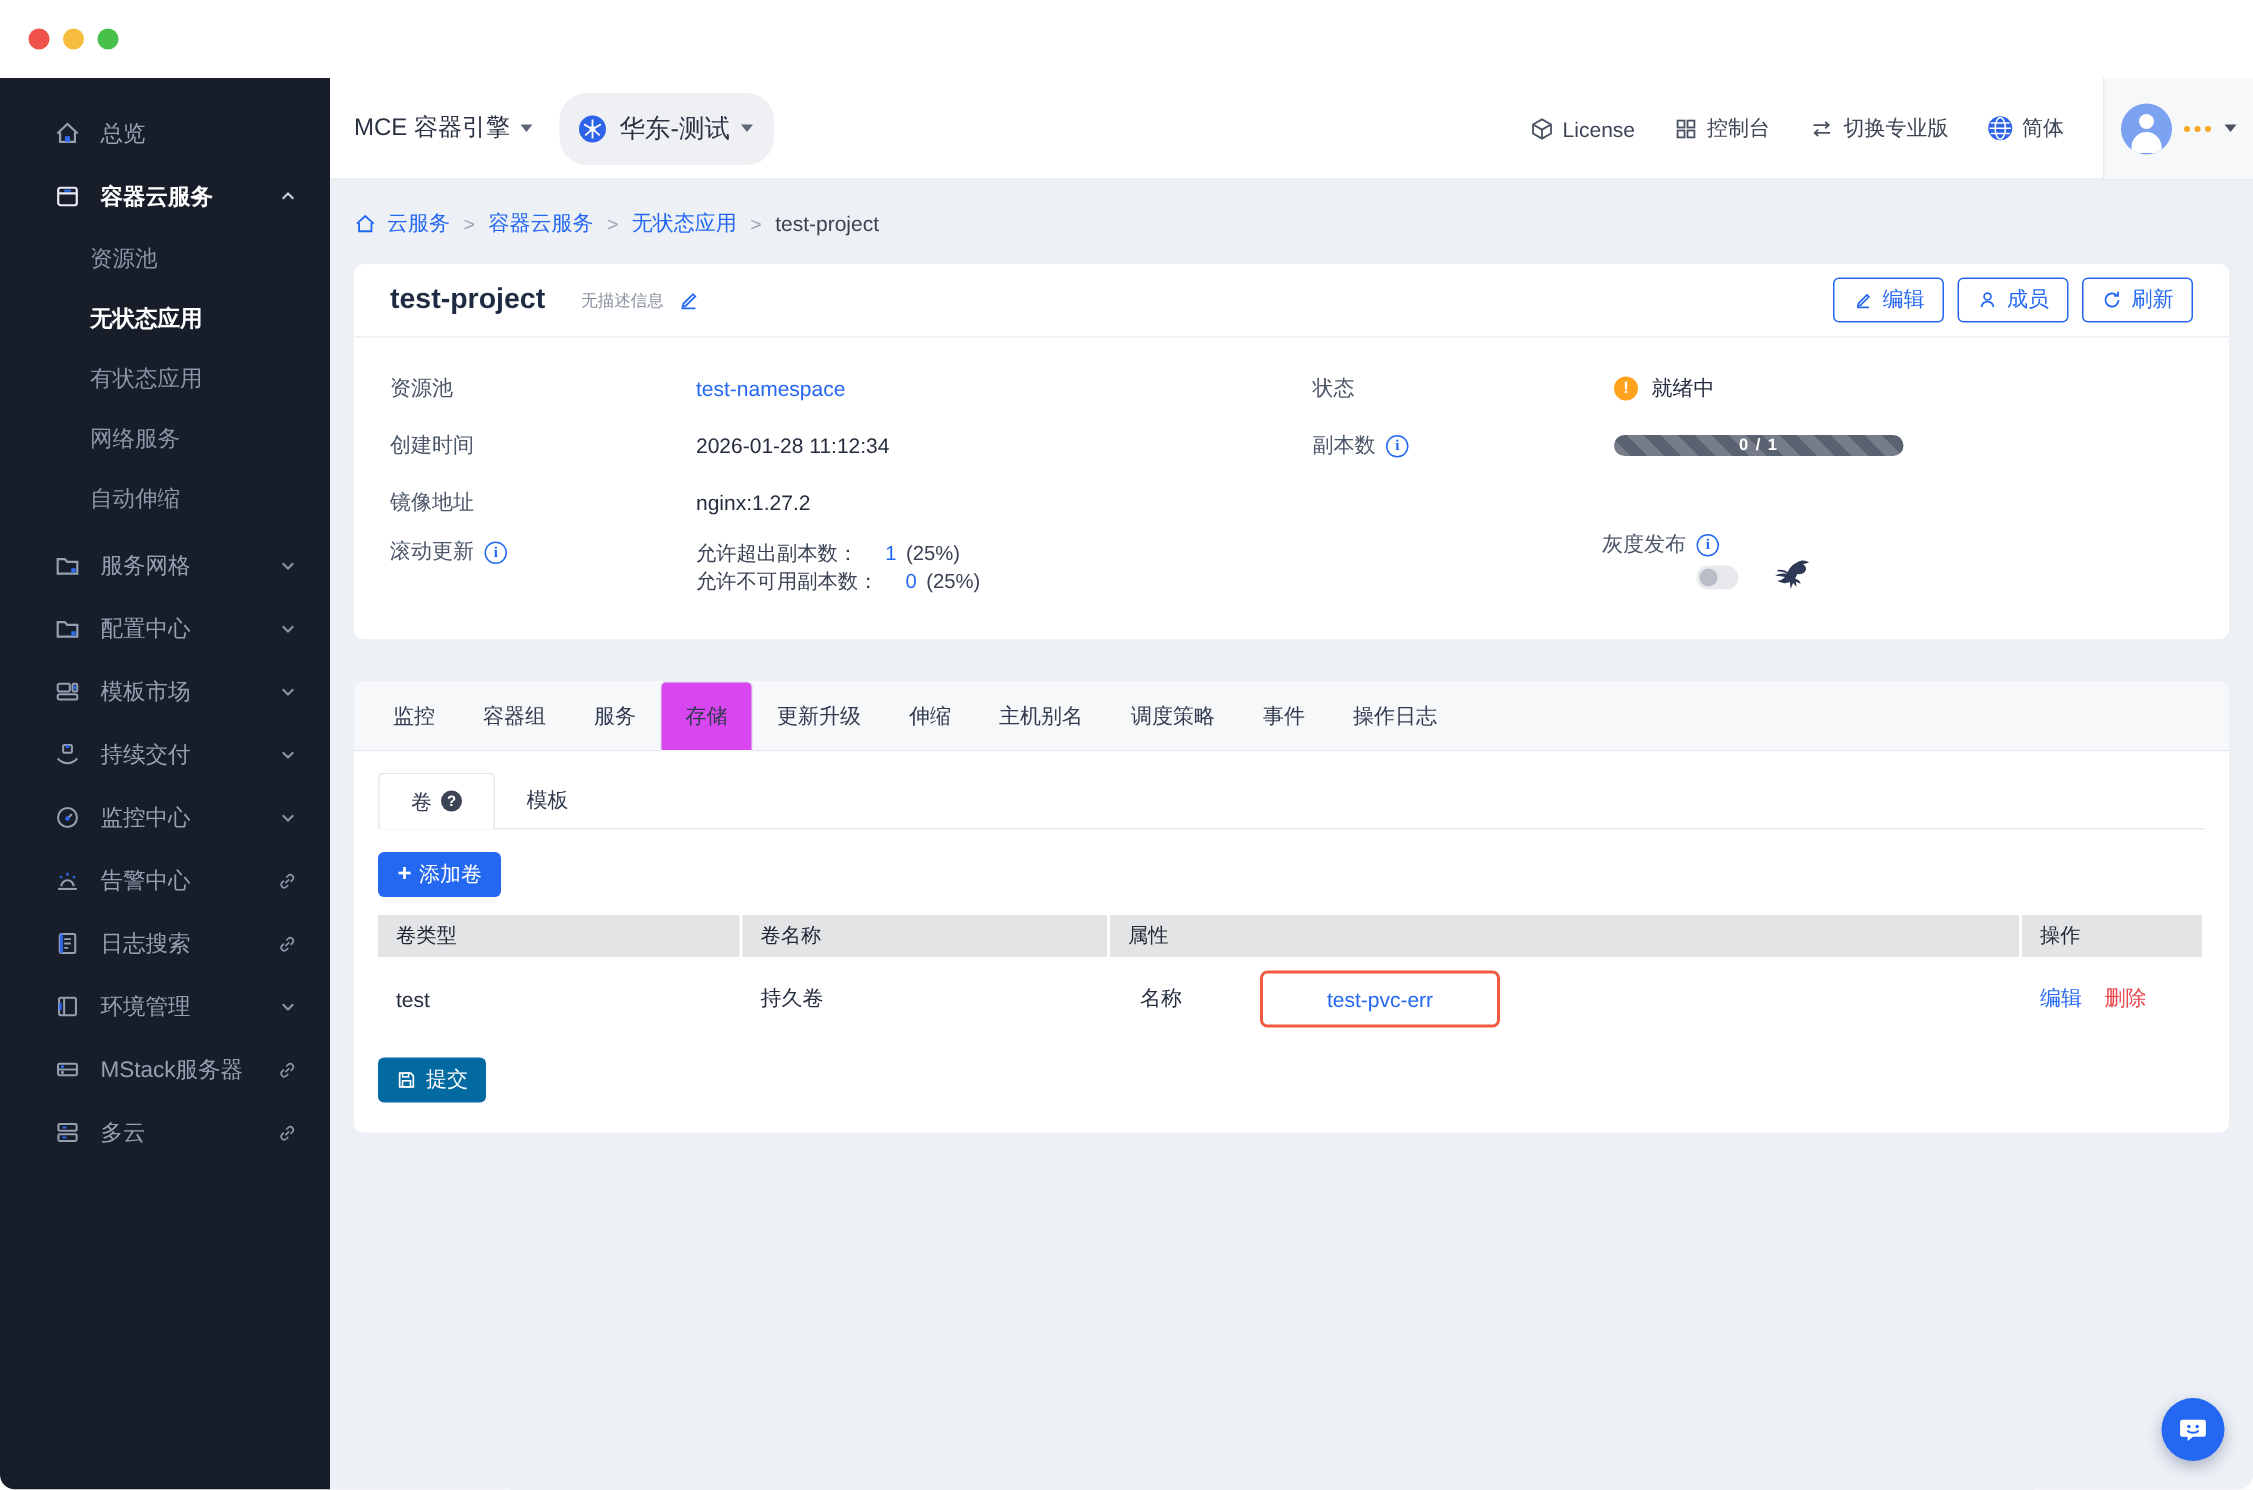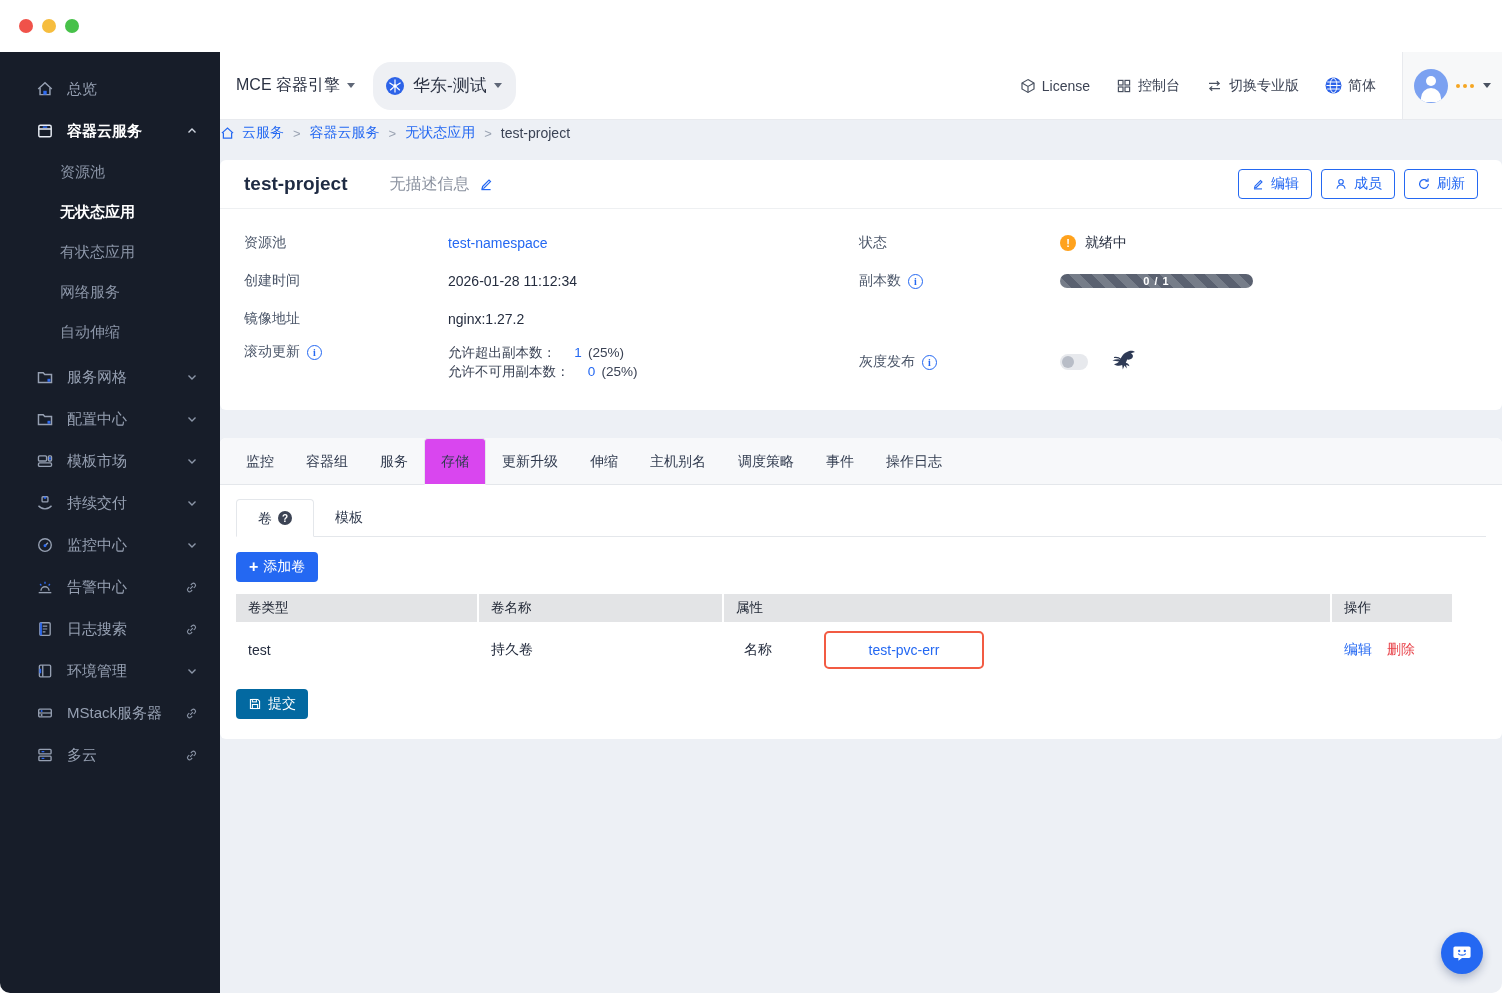--- a/index.html
+++ b/index.html
@@ -38,35 +38,35 @@
   .nav-link .n-ico { margin-right:6px; }
   .avatar-panel { width:100px; height:100%; border-left:1px solid #e8eaee; background:#f7f8f9; display:flex; align-items:center; justify-content:center; cursor:pointer; }
   .avatar { width:34px; height:34px; border-radius:50%; background:#7ba1f1; position:relative; overflow:hidden; flex:none; }
   .avatar .head { position:absolute; left:12px; top:7px; width:10px; height:10px; border-radius:50%; background:#fff; }
   .avatar .bodyp { position:absolute; left:7px; top:19px; width:20px; height:14px; border-radius:10px 10px 0 0; background:#fff; }
   .dots { display:flex; margin:0 6px 0 8px; }
   .dots i { width:4px; height:4px; border-radius:50%; background:#f5a623; margin-right:3px; }
   .caret-dark { width:0;height:0;border-left:4px solid transparent;border-right:4px solid transparent;border-top:5px solid #4a5261; }
 
   
-  .content { position:absolute; left:220px; top:120px; width:1282px; height:873px; background:#edf0f5; overflow:hidden; }
+  .content { position:absolute; left:220px; top:120px; width:1282px; height:873px; background:#edf0f5; padding:16px; overflow:hidden; }
 
   .breadcrumb { display:flex; align-items:center; font-size:14px; margin:4px 0 18px; }
   .crumb { color:#2468f2; cursor:pointer; display:flex; align-items:center; }
   .crumb-sep { color:#9aa3b2; margin:0 9px; font-size:13px; }
   .crumb-last { color:#3a4254; }
   .bc-home { margin-right:7px; }
 
   .card { background:#fff; border-radius:6px; }
 
   
   .card1 { margin-bottom:28px; }
   .card1-head { height:49px; display:flex; align-items:center; padding:0 24px; border-bottom:1px solid #eef0f2; }
   .proj-title { font-size:19px; font-weight:bold; color:#1f2b43; }
-  .no-desc { margin-left:42px; font-size:16px; color:#8a919f; }
+  .no-desc { margin-left:24px; font-size:11px; color:#8a919f; }
   .desc-edit { margin-left:9px; cursor:pointer; }
   .head-btns { margin-left:auto; display:flex; }
   .btn-outline { display:flex; align-items:center; border:1px solid #2468f2; color:#2468f2; background:#fff; border-radius:4px; height:30px; padding:0 12px; font-size:14px; margin-left:9px; cursor:pointer; }
   .btn-outline .b-ico { margin-right:6px; }
 
   .card1-body { display:grid; grid-template-columns:615px 1fr; padding:15px 24px 24px; }
   .f-col { display:flex; flex-direction:column; }
   .f-row { min-height:38px; display:flex; align-items:center; font-size:14px; }
   .f-row.top { align-items:flex-start; padding-top:5px; }
   .f-label { width:204px; flex:none; color:#4b5669; display:flex; align-items:center; }
@@ -492,21 +492,21 @@
         <div class="f-row">
           <span class="f-label w200">
             <span>副本数</span>
             <i class="info-i">i</i>
           </span>
           <span class="f-value">
             <span class="progress">0 / 1</span>
           </span>
         </div>
         <div class="f-row"></div>
-        <div class="f-row" style="min-height:48px;">
+        <div class="f-row" style="min-height:48px;flex-direction:column;">
           <span class="f-label w200">
             <span>灰度发布</span>
             <i class="info-i">i</i>
           </span>
           <span class="f-value">
             <span class="toggle">
                 <span class="knob"></span>
               </span>
             <span class="bird">
               <svg width="30" height="26" viewBox="0 0 30 26" fill="none">

